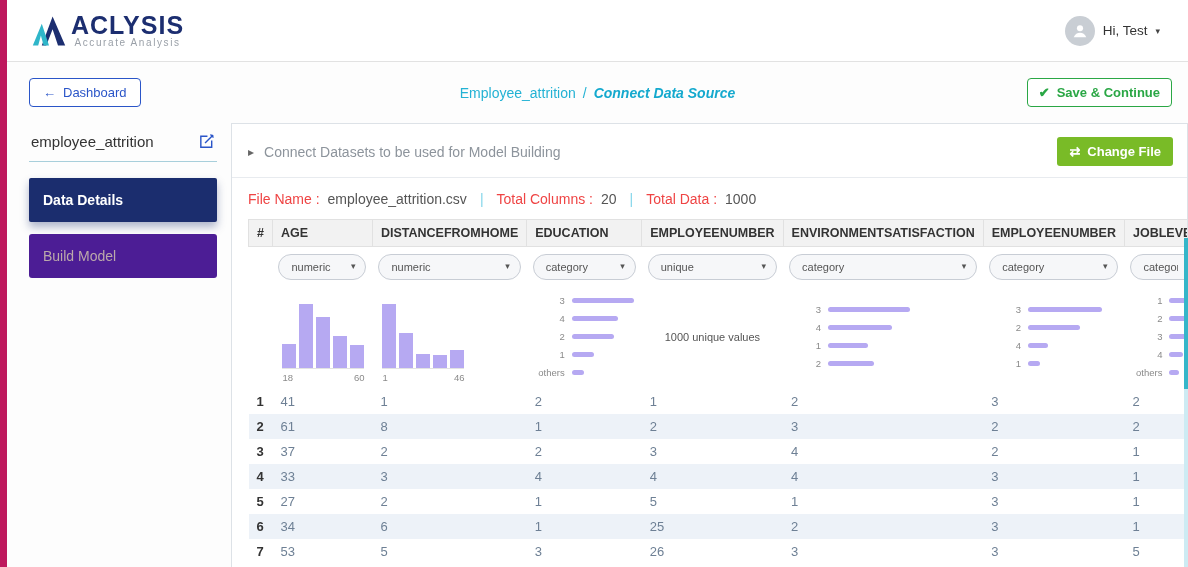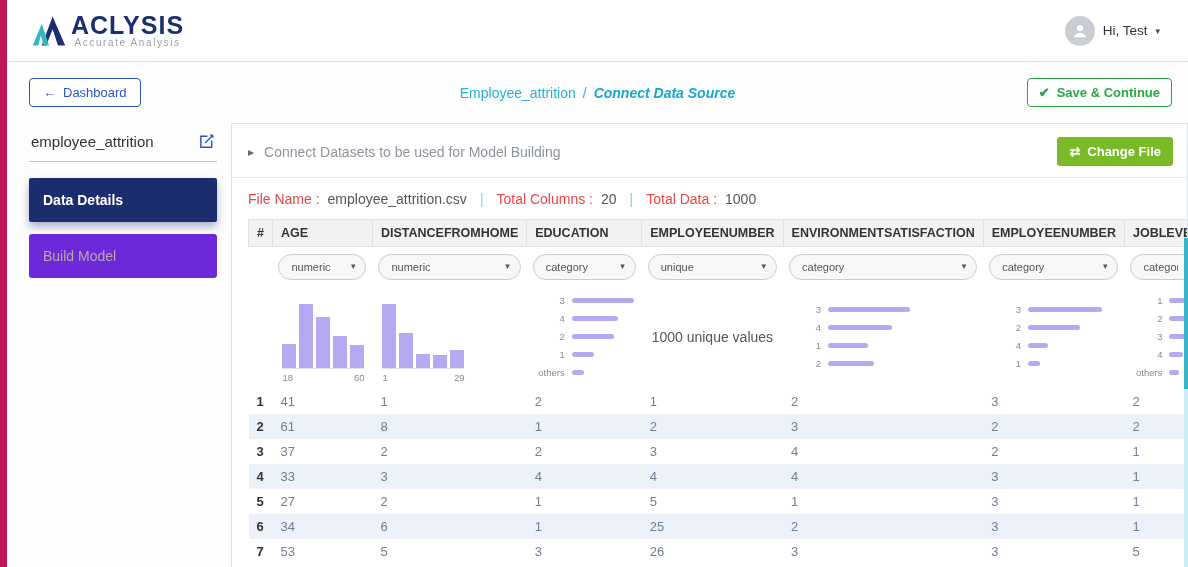--- a/index.html
+++ b/index.html
@@ -24,21 +24,21 @@
   .btn-outline-green{border:1.5px solid #2aa745;color:#2aa745;padding:7px 11px;font-weight:700;margin-left:auto;}
   .breadcrumb{position:absolute;left:50%;transform:translateX(-50%);font-size:14px;color:#23b2d4;display:flex;gap:7px;align-items:center;}
   .bc-current{font-style:italic;font-weight:600;color:#14a9ce;}
 
   
   .content{display:flex;align-items:flex-start;gap:14px;padding:8px 0 0 22px;}
   .sidebar{width:188px;flex-shrink:0;padding-top:6px;}
   .project-row{display:flex;align-items:center;justify-content:space-between;padding:4px 2px 11px 2px;border-bottom:1px solid #a8cfdb;font-size:15px;color:#333;}
   .side-item{font-size:14px;padding:14px 14px;border-radius:3px;cursor:pointer;}
   .side-item.active{margin-top:16px;background:#1b2d6e;color:#fff;font-weight:600;box-shadow:0 5px 9px rgba(27,45,110,0.35);border-radius:2px;}
-  .side-item.disabled{margin-top:12px;background:#6d28d9;color:#bba9ab;}
+  .side-item.disabled{margin-top:12px;background:#4c1d95;color:#bba9ab;}
 
   .panel{flex:1;min-width:0;background:#fff;border:1px solid #dde2e7;height:485px;overflow:hidden;}
   .panel-head{display:flex;align-items:center;justify-content:space-between;padding:13px 14px 11px 16px;}
   .section-title{display:flex;align-items:center;gap:10px;color:#8d949c;font-size:14px;}
   .caret{color:#666;font-size:12px;cursor:pointer;}
   .btn-lime{border:none;background:#79bb27;color:#fff;padding:8px 12px;font-weight:600;border-radius:3px;}
   .divider{border-top:1px solid #e8ebef;}
   .file-row{display:flex;align-items:center;gap:8px;padding:13px 16px 10px;font-size:14px;}
   .fi-label{color:#ef4444;font-weight:400;}
   .fi-value{color:#555;}
@@ -54,21 +54,21 @@
   .dtype-select{width:100%;height:26px;border:1px solid #c8cdd5;border-radius:13px;background:#f6f7f9;color:#555;font-size:11px;padding:0 22px 0 12px;appearance:none;-webkit-appearance:none;font-family:inherit;cursor:pointer;}
   .sel-caret{position:absolute;right:11px;top:7px;font-size:9px;color:#555;pointer-events:none;}
   .summary-row td{height:102px;padding:4px 8px;}
   .vhist-wrap{display:inline-block;margin-left:2px;}
   .vhist{display:flex;align-items:flex-end;gap:3px;height:66px;border-bottom:1px solid #e3e3e3;}
   .vbar{width:14px;background:#b6a9f2;}
   .vaxis{display:flex;justify-content:space-between;font-size:9.5px;color:#8a8a8a;margin-top:3px;}
   .hbar-row{display:flex;align-items:center;gap:7px;margin:7px 0;}
   .hbar-label{width:30px;text-align:right;font-size:9.5px;color:#8a8a8a;flex-shrink:0;}
   .hbar{height:5px;border-radius:3px;background:#b6a9f2;}
-  .unique-text{text-align:center;color:#555;font-size:14px;}
+  .unique-text{text-align:center;color:#555;font-size:11px;}
   .data-body td{padding:4px 8px;font-size:13px;color:#6e8095;height:25px;white-space:nowrap;overflow:hidden;}
   .data-body td.idx{color:#333;font-weight:700;}
   .data-body tr:nth-child(even){background:#edf2f8;}
 
   .right-scrollbar{position:absolute;right:0;top:238px;bottom:0;width:4px;background:#cdebf3;}
   .right-scrollbar .thumb{position:absolute;top:0;left:0;width:100%;height:46%;background:#35b6c9;}
 </style>
 </head>
 <body>
 
@@ -212,21 +212,21 @@
                       <span>60</span>
                     </div></div></td>
                 <td style="vertical-align: bottom;"><div class="vhist-wrap"><div class="vhist">
                       <div class="vbar" style="height:64px"></div>
                       <div class="vbar" style="height:35px"></div>
                       <div class="vbar" style="height:14px"></div>
                       <div class="vbar" style="height:13px"></div>
                       <div class="vbar" style="height:18px"></div>
                     </div><div class="vaxis">
                       <span>1</span>
-                      <span>29</span>
+                      <span>46</span>
                     </div></div></td>
                 <td style="vertical-align: middle;">
                   <div class="hbars">
                     <div class="hbar-row">
                       <span class="hbar-label">3</span>
                       <div class="hbar" style="width:62px"></div>
                     </div>
                     <div class="hbar-row">
                       <span class="hbar-label">4</span>
                       <div class="hbar" style="width:46px"></div>

